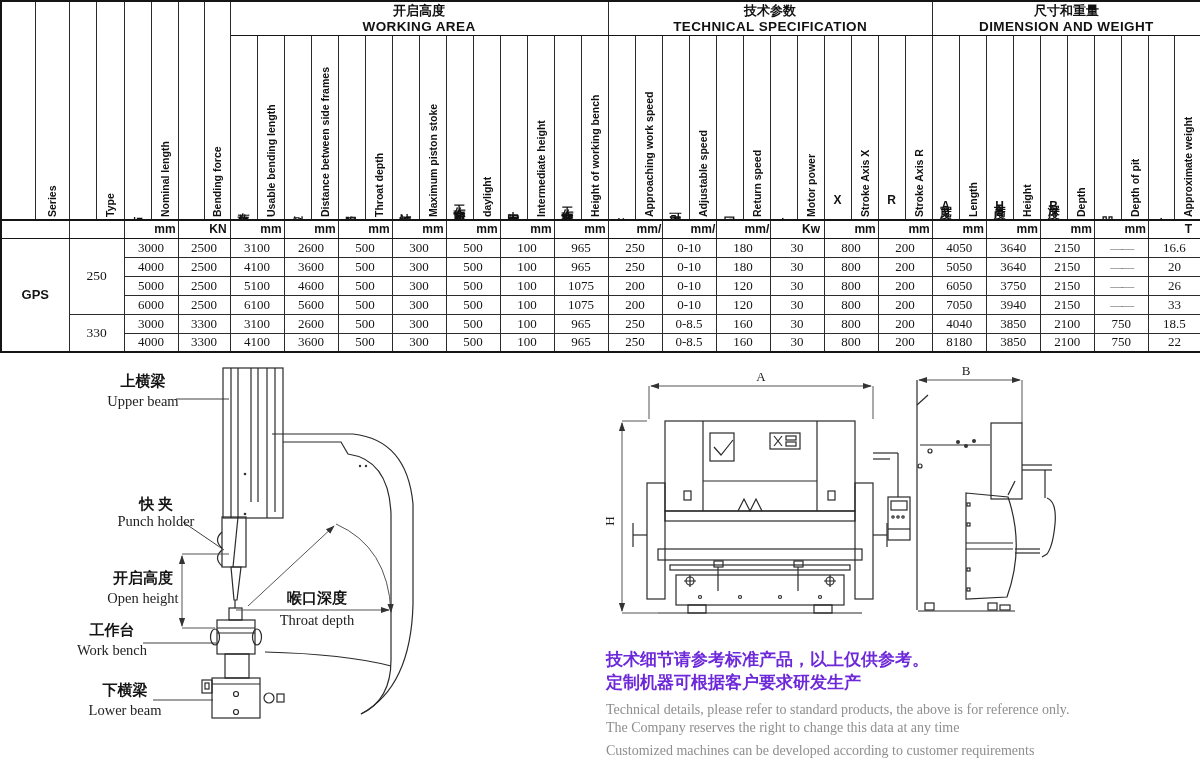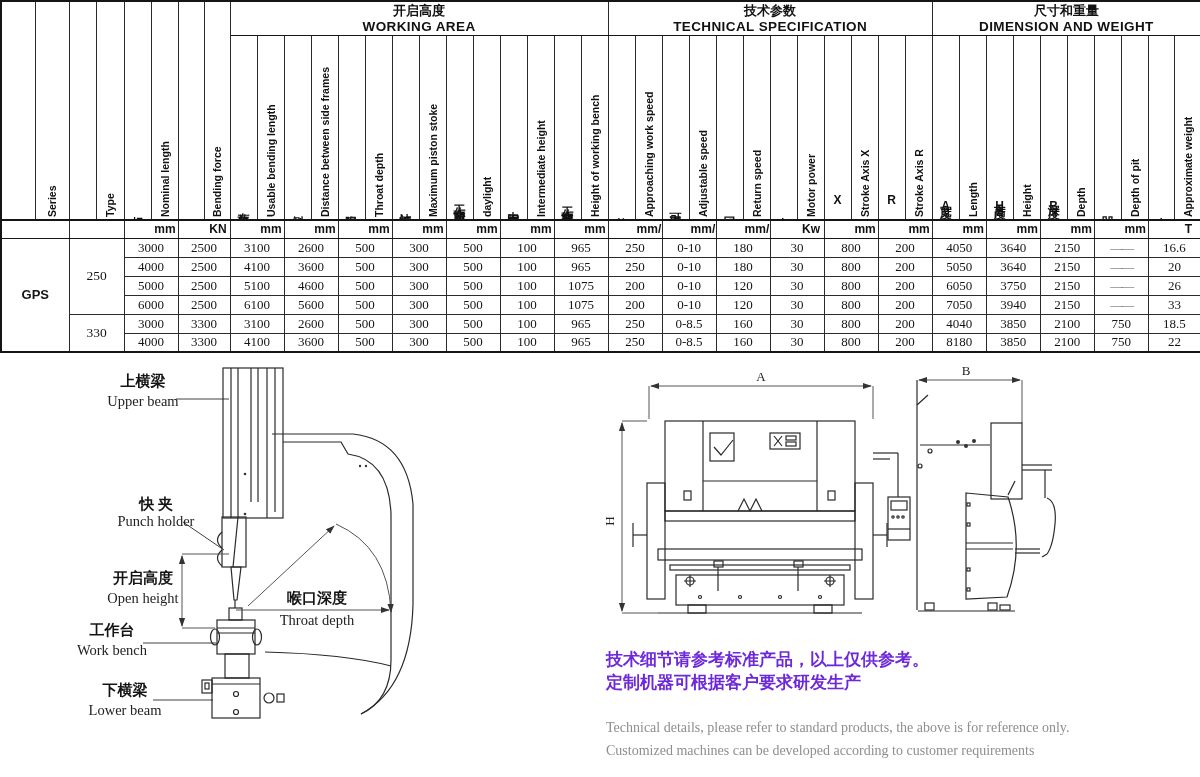--- a/index.html
+++ b/index.html
@@ -47,21 +47,21 @@
   .dcn{font-family:"Liberation Serif",serif;font-size:15px;font-weight:bold;fill:#141414;}
   .den{font-family:"Liberation Serif",serif;font-size:14.5px;fill:#222;}
   .dim{font-family:"Liberation Serif",serif;font-size:13px;fill:#222;}
 
   
   .footer{position:absolute;left:606px;top:648px;width:580px;}
   .fcn{font-family:"Liberation Serif",serif;font-weight:bold;font-size:17px;
        line-height:23px;color:#6d28d9;white-space:nowrap;}
   .fen{font-family:"Liberation Serif",serif;font-size:14px;line-height:18px;
        color:#8e8e8e;white-space:nowrap;}
-  .fen.first{margin-top:25px;}
+  .fen.first{margin-top:7px;}
   .fen.gap{margin-top:5px;}
 </style>
 </head>
 <body>
 
 <div class="page">
 
   <table class="spec" id="spec-table">
       <colgroup>
         <col style="width: 68px;">
@@ -673,16 +673,17 @@
       <circle cx="358" cy="89" r="2"></circle>
       <circle cx="366" cy="93" r="2"></circle>
       <circle cx="374" cy="88" r="2"></circle>
     </g>
   </svg>
 
   <div class="footer">
     <div class="fcn">技术细节请参考标准产品，以上仅供参考。</div>
     <div class="fcn">定制机器可根据客户要求研发生产</div>
     <div class="fen first">Technical details, please refer to standard products, the above is for reference only.</div>
+    <div class="fen">The Company reserves the right to change this data at any time</div>
     <div class="fen gap">Customized machines can be developed according to customer requirements</div>
   </div>
 
 </div>
 
 </body></html>

